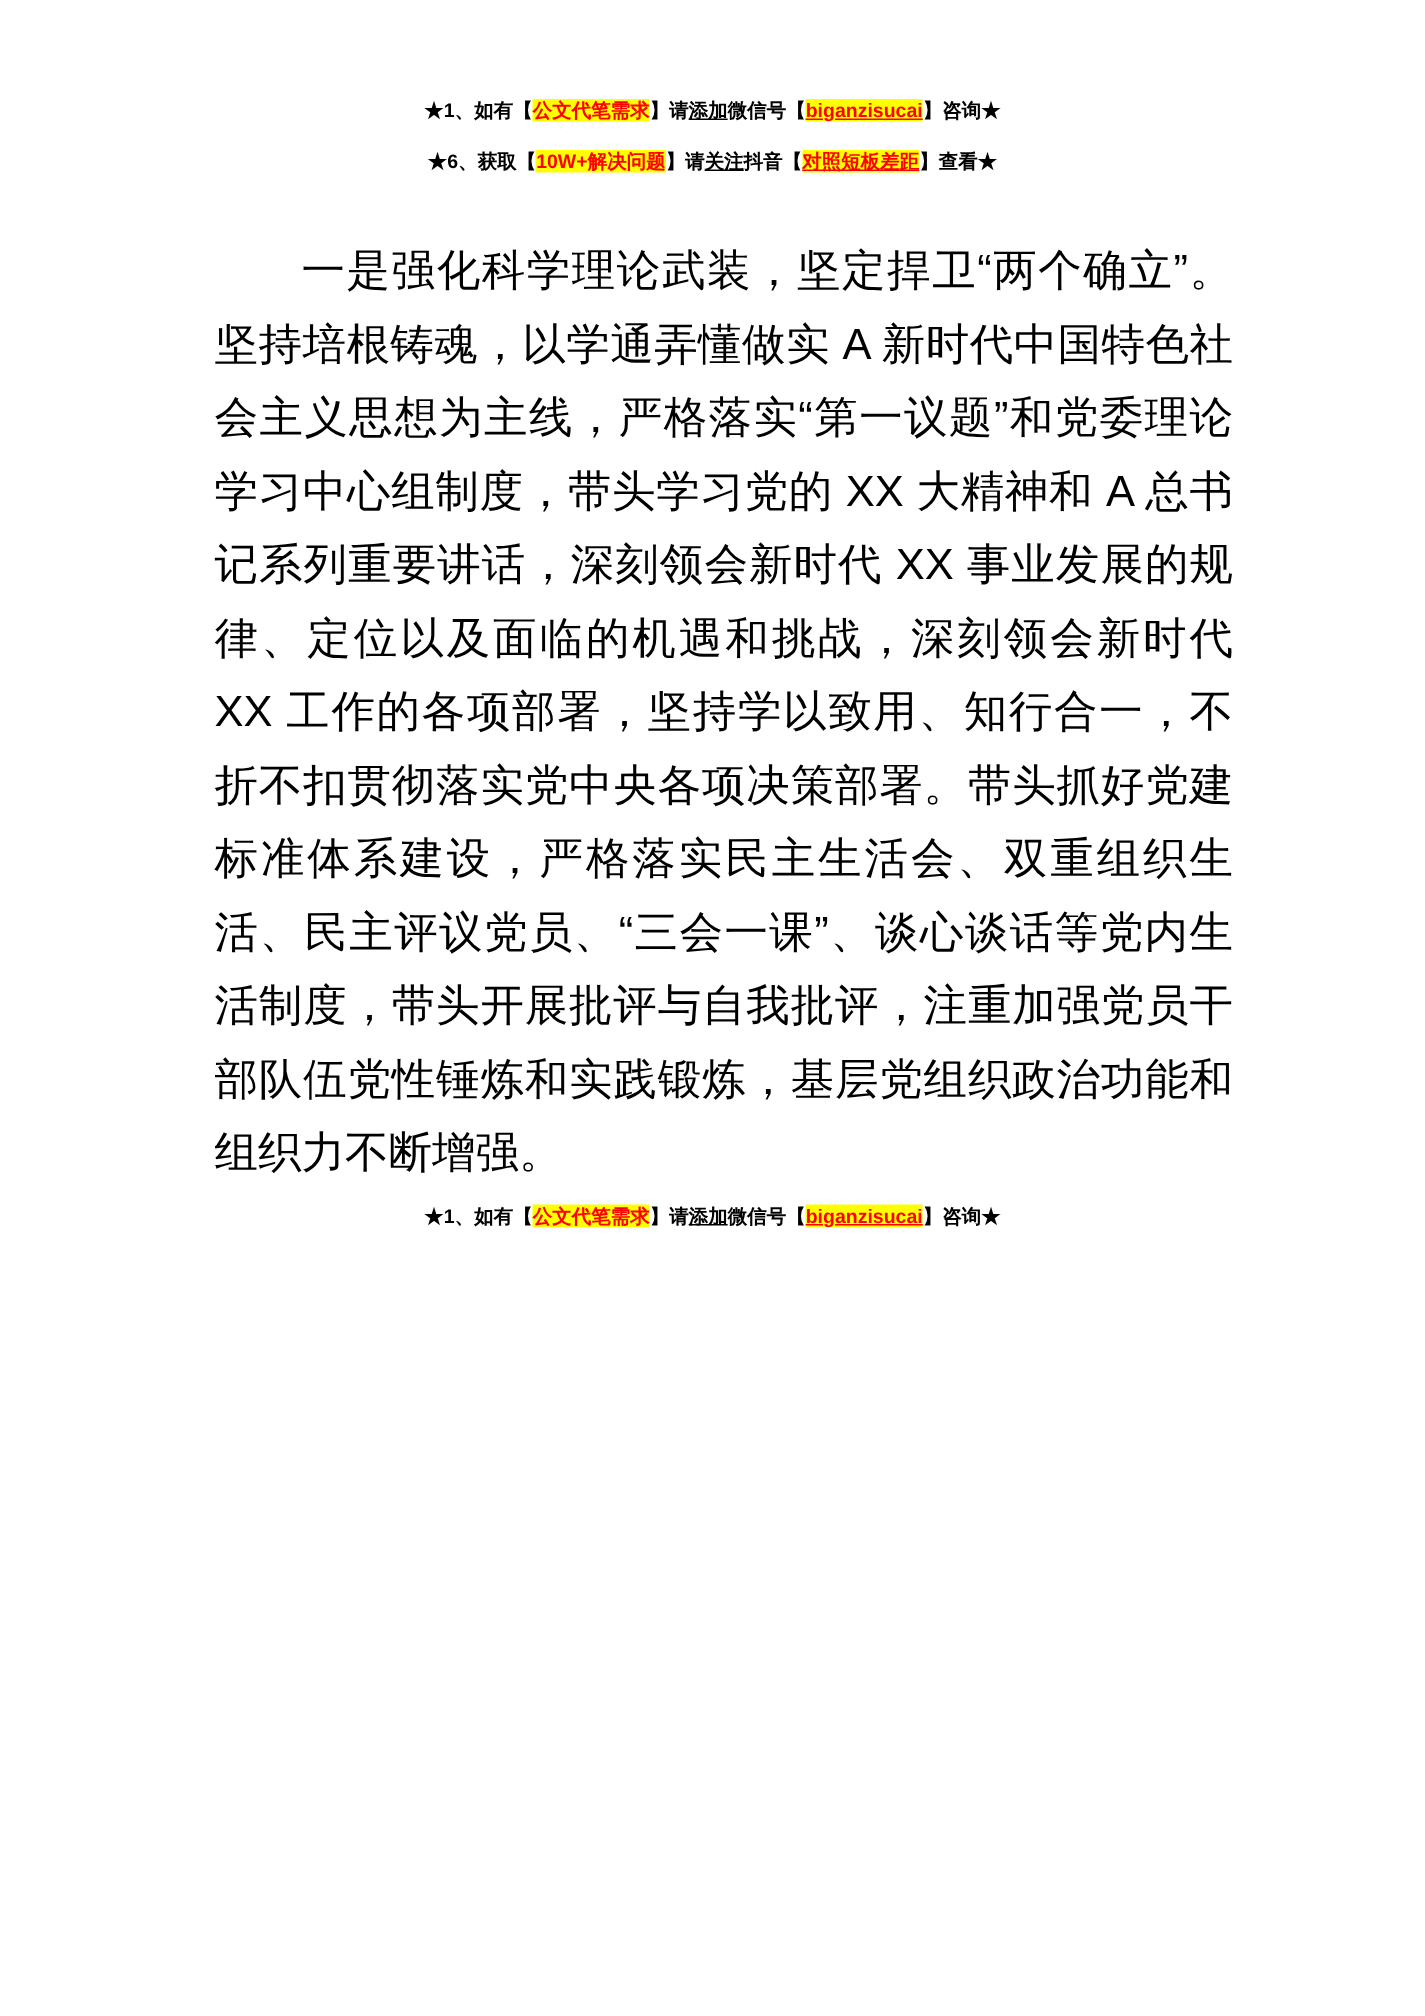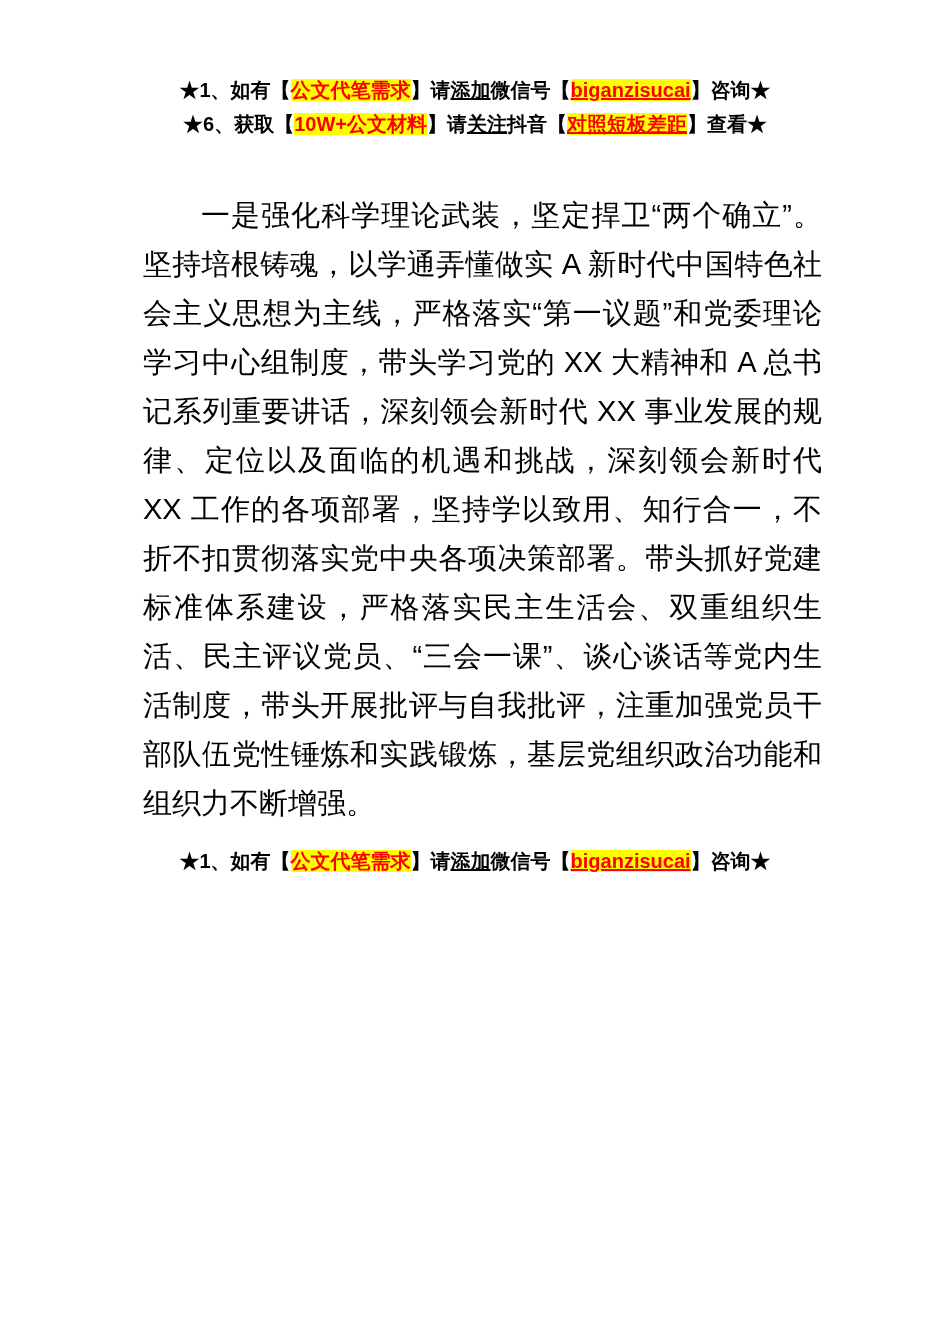--- a/index.html
+++ b/index.html
@@ -13,36 +13,35 @@
     height: 1344px;
     background: #ffffff;
     overflow: hidden;
     font-family: "Liberation Sans", sans-serif;
     color: #000000;
   }
   
   .promo {
     width: 100%;
     text-align: center;
-    font-size: 20px;
+    font-size: 13px;
     font-weight: bold;
     line-height: 34px;
     color: #000000;
     white-space: nowrap;
-    margin-top: 16px;
   }
   .promo-top { padding-top: 57px; }
   .promo-line { width: 100%; }
   .hl  { background: #ffff00; }
   .red { color: #ff0000; }
   .ul  { text-decoration: underline; }
   
   .doc-body {
     margin-left: 143px;
-    margin-top: 50px;
+    margin-top: 32px;
     width: 679px;
   }
   .para {
     margin: 0;
     font-size: 29px;
     font-weight: 400;
     line-height: 49px;
     text-align: justify;
     text-justify: inter-ideograph;
     text-indent: 2em;
@@ -53,21 +52,21 @@
 </head>
 <body>
 
 <div class="page">
 
   <div class="promo promo-top">
     <div class="promo-line">
       <span>★1、如有【</span><span class="hl red">公文代笔需求</span><span>】请</span><span class="ul">添加</span><span>微信号【</span><span class="hl red ul">biganzisucai</span><span>】咨询★</span>
     </div>
     <div class="promo-line">
-      <span>★6、获取【</span><span class="hl red">10W+公文材料</span><span>】请</span><span class="ul">关注</span><span>抖音【</span><span class="hl red ul">对照短板差距</span><span>】查看★</span>
+      <span>★6、获取【</span><span class="hl red">10W+解决问题</span><span>】请</span><span class="ul">关注</span><span>抖音【</span><span class="hl red ul">对照短板差距</span><span>】查看★</span>
     </div>
   </div>
 
   <div class="doc-body">
     <p class="para">一是强化科学理论武装，坚定捍卫“两个确立”。坚持培根铸魂，以学通弄懂做实 A 新时代中国特色社会主义思想为主线，严格落实“第一议题”和党委理论学习中心组制度，带头学习党的 XX 大精神和 A 总书记系列重要讲话，深刻领会新时代 XX 事业发展的规律、定位以及面临的机遇和挑战，深刻领会新时代 XX 工作的各项部署，坚持学以致用、知行合一，不折不扣贯彻落实党中央各项决策部署。带头抓好党建标准体系建设，严格落实民主生活会、双重组织生活、民主评议党员、“三会一课”、谈心谈话等党内生活制度，带头开展批评与自我批评，注重加强党员干部队伍党性锤炼和实践锻炼，基层党组织政治功能和组织力不断增强。</p>
   </div>
 
   <div class="promo promo-bottom">
     <div class="promo-line">
       <span>★1、如有【</span><span class="hl red">公文代笔需求</span><span>】请</span><span class="ul">添加</span><span>微信号【</span><span class="hl red ul">biganzisucai</span><span>】咨询★</span>

